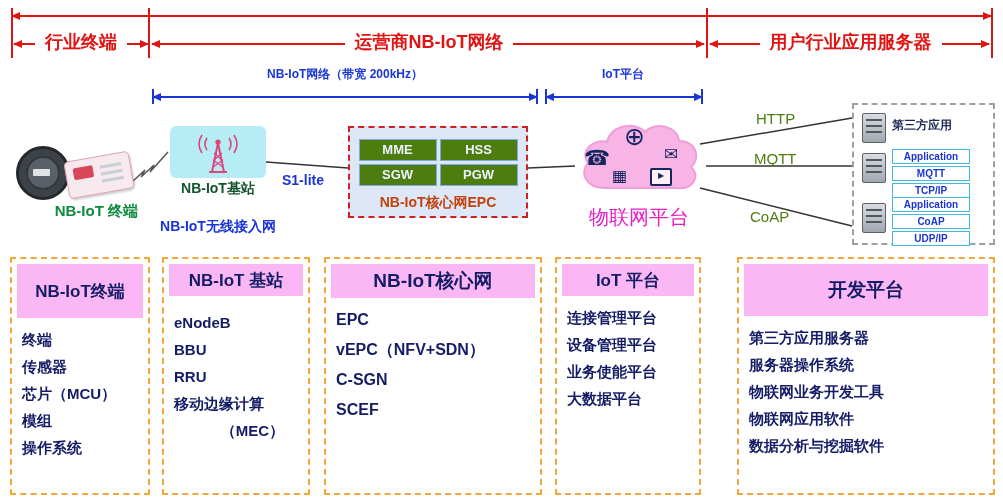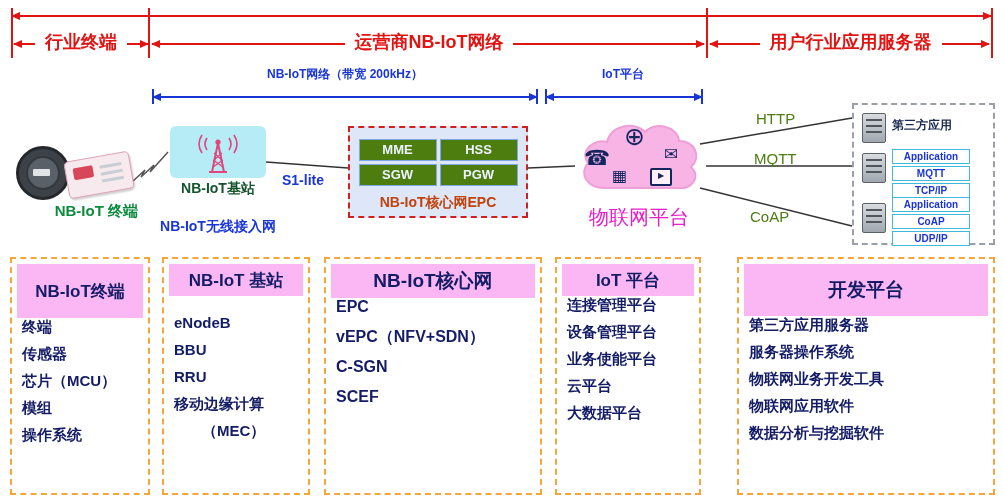--- a/index.html
+++ b/index.html
@@ -70,21 +70,21 @@
   .third-party{position:absolute;left:38px;top:12px;color:#1b2a50;font-weight:bold;font-size:12px;}
   .stack{position:absolute;left:38px;}
   .mini{width:78px;box-sizing:border-box;border:1px solid #3fb9dc;color:#1a35d6;background:#fff;
        font-size:10px;line-height:13px;text-align:center;margin-bottom:2px;font-weight:bold;}
 
   
   .col{position:absolute;top:257px;height:238px;box-sizing:border-box;border:2px dashed #f2a63c;
        background:#fff;padding:5px;}
   .col-header{background:#fab7f3;color:#141c66;font-weight:bold;display:flex;flex-direction:column;
        align-items:center;justify-content:center;text-align:center;}
-  .col-items{padding-left:5px;}
+  .col-items{margin-top:13px;padding-left:5px;}
   .item{color:#141c66;font-weight:bold;font-size:15px;line-height:18px;margin-bottom:9px;white-space:nowrap;}
   .col2 .col-items{margin-top:18px;}
   .col3 .item{font-size:16px;margin-bottom:12px;}
 </style>
 </head>
 <body>
 
 <div class="stage">
 
   <svg width="1003" height="500" style="position:absolute;left:0;top:0;pointer-events:none;" viewBox="0 0 1003 500">
@@ -204,41 +204,40 @@
     </div>
   </div>
 
   <div class="col col2" style="left:162px;width:148px;">
     <div class="col-header" style="height:32px;font-size:17px;">NB-IoT 基站</div>
     <div class="col-items">
       <div class="item">eNodeB</div>
       <div class="item">BBU</div>
       <div class="item">RRU</div>
       <div class="item">移动边缘计算</div>
-      <div class="item" style="padding-left:28px;">（MEC）</div>
+      <div class="item" style="padding-left:28px;text-align:center;">（MEC）</div>
     </div>
   </div>
 
   <div class="col col3" style="left:324px;width:218px;">
     <div class="col-header" style="height:34px;font-size:19px;">NB-IoT核心网</div>
     <div class="col-items">
       <div class="item">EPC</div>
       <div class="item">vEPC（NFV+SDN）</div>
       <div class="item">C-SGN</div>
       <div class="item">SCEF</div>
     </div>
   </div>
 
   <div class="col col4" style="left:555px;width:146px;">
     <div class="col-header" style="height:32px;font-size:17px;">IoT 平台</div>
     <div class="col-items">
       <div class="item">连接管理平台</div>
       <div class="item">设备管理平台</div>
       <div class="item">业务使能平台</div>
-      <div class="item">云平台</div>
       <div class="item">大数据平台</div>
     </div>
   </div>
 
   <div class="col col5" style="left:737px;width:258px;">
     <div class="col-header" style="height:52px;font-size:19px;">
       <span>开发平台</span>
     </div>
     <div class="col-items">
       <div class="item">第三方应用服务器</div>

